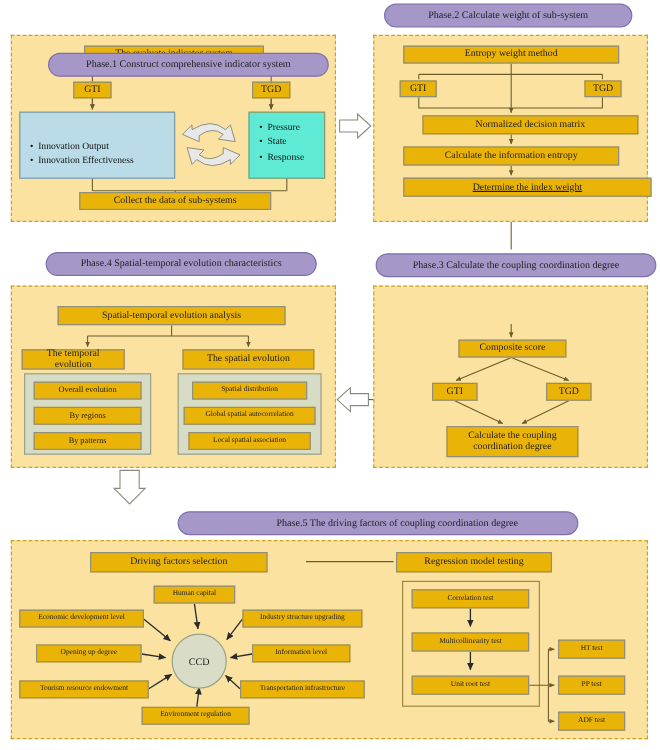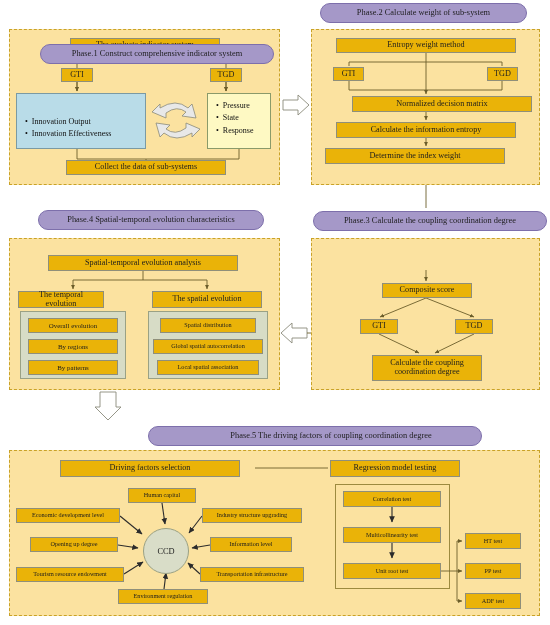--- a/index.html
+++ b/index.html
@@ -56,21 +56,21 @@
   }
   .node.small{font-size:6.9px;}
   .node.tiny{font-size:6.2px;}
 
   
   .box-blue{
     position:absolute;background:#b9dce8;border:1px solid #7b9aa3;
     box-sizing:border-box;z-index:4;padding:22px 6px 0 8px;
   }
   .box-green{
-    position:absolute;background:#fef9c3;border:1px solid #8a9a6a;
+    position:absolute;background:#5eead4;border:1px solid #8a9a6a;
     box-sizing:border-box;z-index:4;padding:6px 16px 0 8px;
   }
   .bullets{margin:0;padding:0;list-style:none;}
   .bullets li{
     font-size:8px;line-height:1.55;color:#111;white-space:nowrap;
   }
   .bullets li:before{content:"\2022";margin-right:4px;}
 
   
   .group{
@@ -129,21 +129,21 @@
 
   <div class="phase-pill" style="left:320px;top:3px;width:205px;">Phase.2 Calculate weight of sub-system</div>
   <div class="panel" style="left:311px;top:29px;width:229px;height:156px;"></div>
 
   <div class="node" style="left:336px;top:38px;width:180px;height:15px;">Entropy weight method</div>
   <div class="node" style="left:333px;top:67px;width:31px;height:14px;">GTI</div>
   <div class="node" style="left:487px;top:67px;width:31px;height:14px;">TGD</div>
 
   <div class="node" style="left:336px;top:96px;width:180px;height:16px;margin-left:16px;">Normalized decision matrix</div>
   <div class="node" style="left:336px;top:122px;width:180px;height:16px;">Calculate the information entropy</div>
-  <div class="node" style="left:325px;top:148px;width:180px;height:16px;">Determine the index weight</div>
+  <div class="node" style="left:336px;top:148px;width:207px;height:16px;text-decoration:underline;">Determine the index weight</div>
 
   <div class="phase-pill" style="left:313px;top:211px;width:232px;">Phase.3 Calculate the coupling coordination degree</div>
   <div class="panel" style="left:311px;top:238px;width:229px;height:152px;"></div>
 
   <div class="node" style="left:382px;top:283px;width:90px;height:15px;">Composite score</div>
   <div class="node" style="left:360px;top:319px;width:38px;height:15px;">GTI</div>
   <div class="node" style="left:455px;top:319px;width:38px;height:15px;">TGD</div>
   <div class="node" style="left:372px;top:355px;width:110px;height:26px;">Calculate the coupling coordination degree</div>
 
   <div class="phase-pill" style="left:38px;top:210px;width:224px;">Phase.4 Spatial-temporal evolution characteristics</div>
@@ -159,21 +159,21 @@
 
   <div class="node" style="left:152px;top:291px;width:110px;height:17px;">The spatial evolution</div>
   <div class="group" style="left:148px;top:311px;width:120px;height:68px;"></div>
   <div class="node tiny" style="left:160px;top:318px;width:96px;height:15px;">Spatial distribution</div>
   <div class="node tiny" style="left:153px;top:339px;width:110px;height:15px;">Global spatial autocorrelation</div>
   <div class="node tiny" style="left:157px;top:360px;width:102px;height:15px;">Local spatial association</div>
 
   <div class="phase-pill" style="left:148px;top:426px;width:300px;padding-left:32px;">Phase.5 The driving factors of coupling coordination degree</div>
   <div class="panel" style="left:9px;top:450px;width:531px;height:166px;"></div>
 
-  <div class="node" style="left:60px;top:460px;width:180px;height:17px;">Driving factors selection</div>
+  <div class="node" style="left:75px;top:460px;width:148px;height:17px;">Driving factors selection</div>
   <div class="node" style="left:330px;top:460px;width:130px;height:17px;">Regression model testing</div>
 
   <div class="node tiny" style="left:128px;top:488px;width:68px;height:15px;">Human capital</div>
   <div class="node tiny" style="left:16px;top:508px;width:104px;height:15px;">Economic development level</div>
   <div class="node tiny" style="left:202px;top:508px;width:100px;height:15px;">Industry structure upgrading</div>
   <div class="node tiny" style="left:30px;top:537px;width:88px;height:15px;">Opening up degree</div>
   <div class="node tiny" style="left:210px;top:537px;width:82px;height:15px;">Information level</div>
   <div class="node tiny" style="left:16px;top:567px;width:108px;height:15px;">Tourism resource endowment</div>
   <div class="node tiny" style="left:200px;top:567px;width:104px;height:15px;">Transportation infrastructure</div>
   <div class="node tiny" style="left:118px;top:589px;width:90px;height:15px;">Environment regulation</div>

